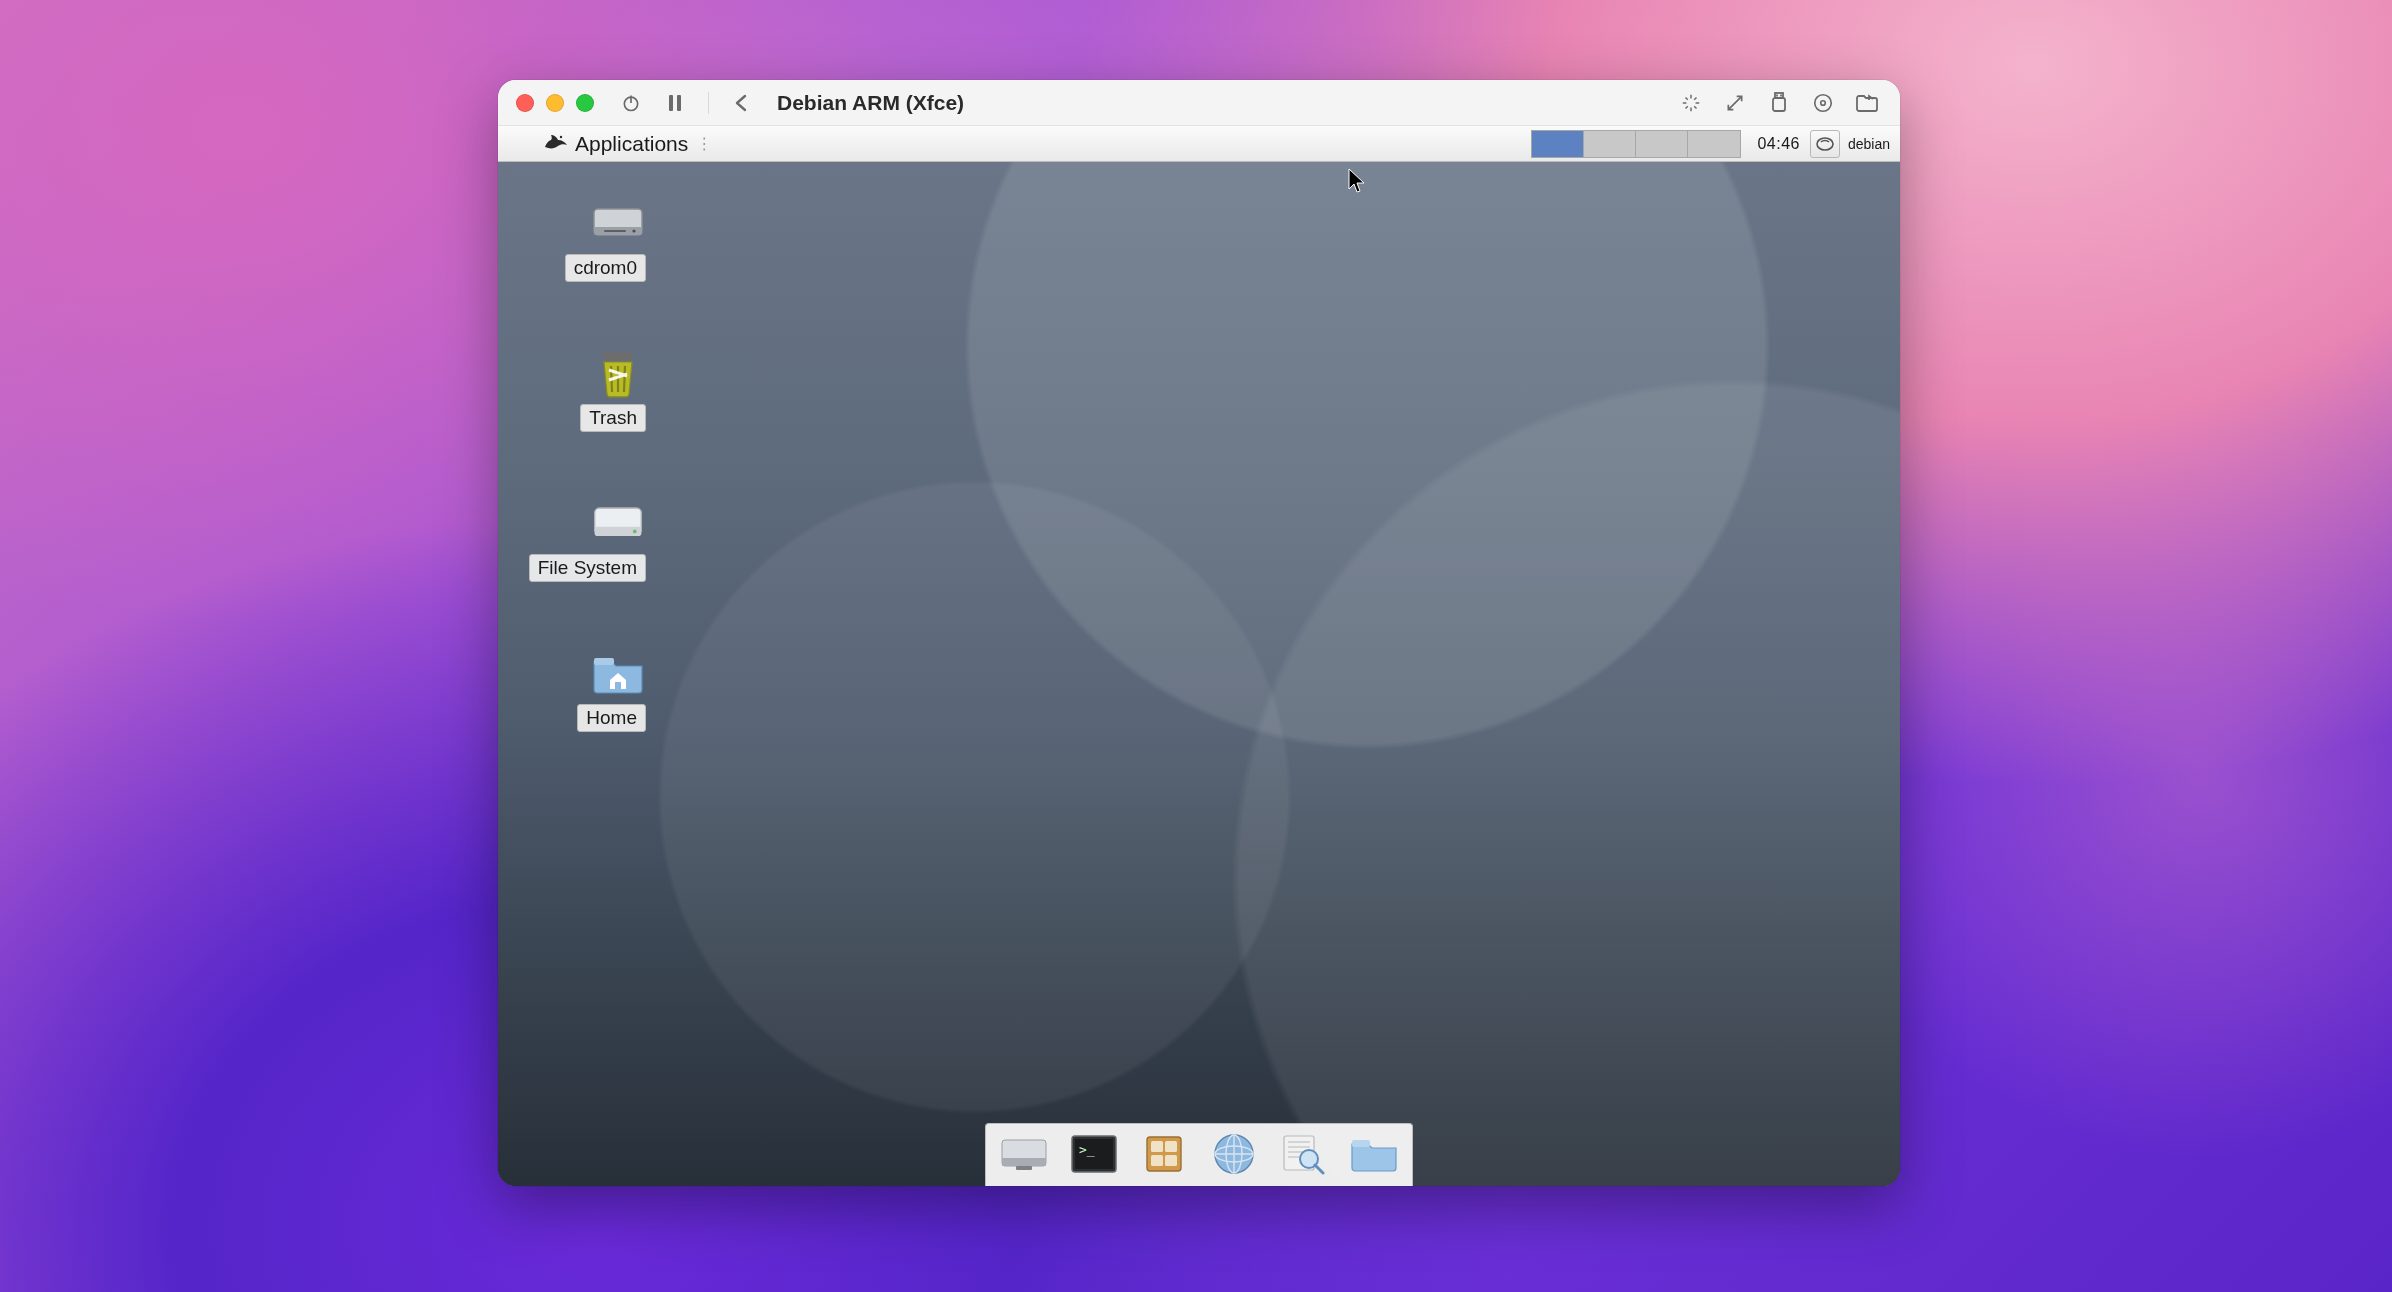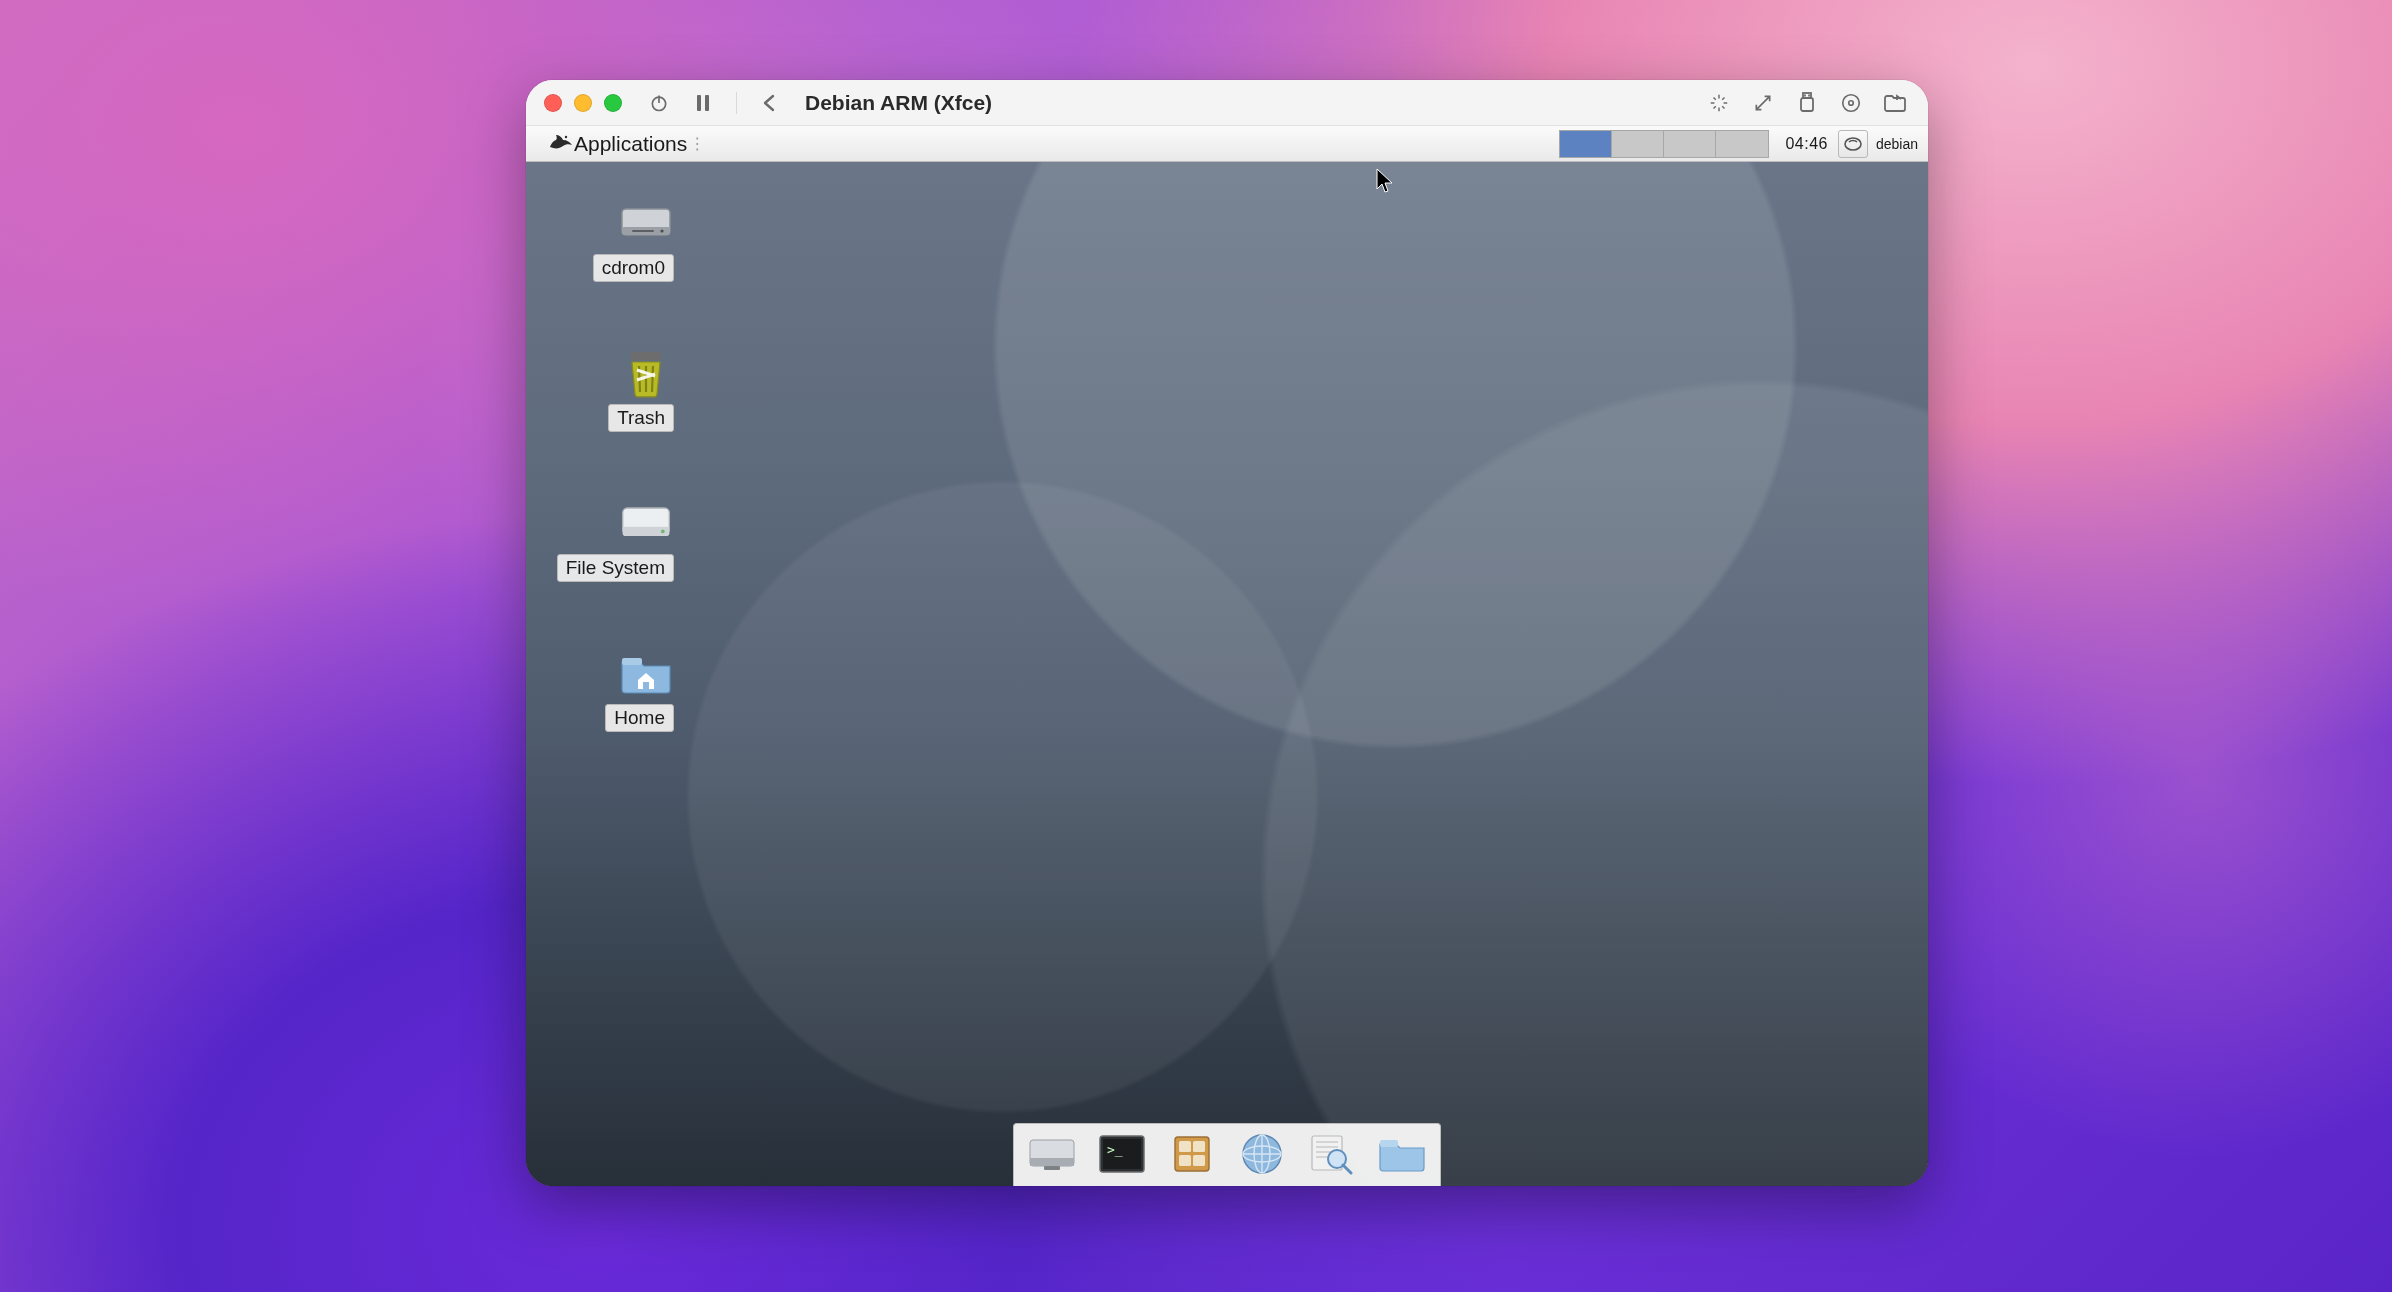--- a/index.html
+++ b/index.html
@@ -22,24 +22,24 @@
 }
 .host-wallpaper::before{
   content:""; position:absolute; inset:0;
   background:
     radial-gradient(circle 900px at 40% 30%, rgba(255,170,210,0.35) 0%, rgba(255,170,210,0) 60%),
     radial-gradient(circle 700px at 92% 60%, rgba(255,150,200,0.35) 0%, rgba(255,150,200,0) 55%);
 }
 
 .vm-window {
   position: absolute;
-  left: 526px; top: 80px;
+  left: 498px; top: 80px;
   width: 1402px; height: 1106px;
   background: #f6f6f6;
-  border-radius: 27px;
+  border-radius: 18px;
   box-shadow: 0 20px 60px rgba(0,0,0,0.35), 0 0 0 1px rgba(0,0,0,0.05);
   overflow: hidden;
   display: flex; flex-direction: column;
 }
 
 
 .titlebar {
   height: 46px;
   display: flex; align-items: center;
   padding: 0 18px;
@@ -59,21 +59,21 @@
 
 .vm-content { flex:1; position:relative; background:#000; }
 
 
 .xfce-panel {
   position:absolute; top:0; left:0; right:0; height:36px;
   background: linear-gradient(#fbfbfb,#e9e9e9);
   border-bottom:1px solid #bcbcbc;
   display:flex; align-items:center; font-size:21px; color:#1a1a1a;
 }
-.apps-menu{display:flex;align-items:center;gap:0;padding:0 22px;height:100%;}
+.apps-menu{display:flex;align-items:center;gap:6px;padding:0 5px;height:100%;margin-left:40px;}
 .panel-spacer{flex:1;}
 .workspaces{display:flex;height:28px;margin-right:6px;border:1px solid #a7a7a7;}
 .ws{width:52px;height:100%;background:#c8c8c8;border-right:1px solid #a7a7a7;}
 .ws:last-child{border-right:none;}
 .ws.active{background:#5d82c1;}
 .panel-clock{padding:0 10px;font-size:16px;letter-spacing:0.5px;}
 .panel-right-icon{width:30px;height:28px;display:flex;align-items:center;justify-content:center;border:1px solid #b8b8b8;border-radius:3px;background:linear-gradient(#fafafa,#e6e6e6);margin-right:4px;}
 .panel-user{padding:0 10px 0 4px;font-size:14px;}
 
 

